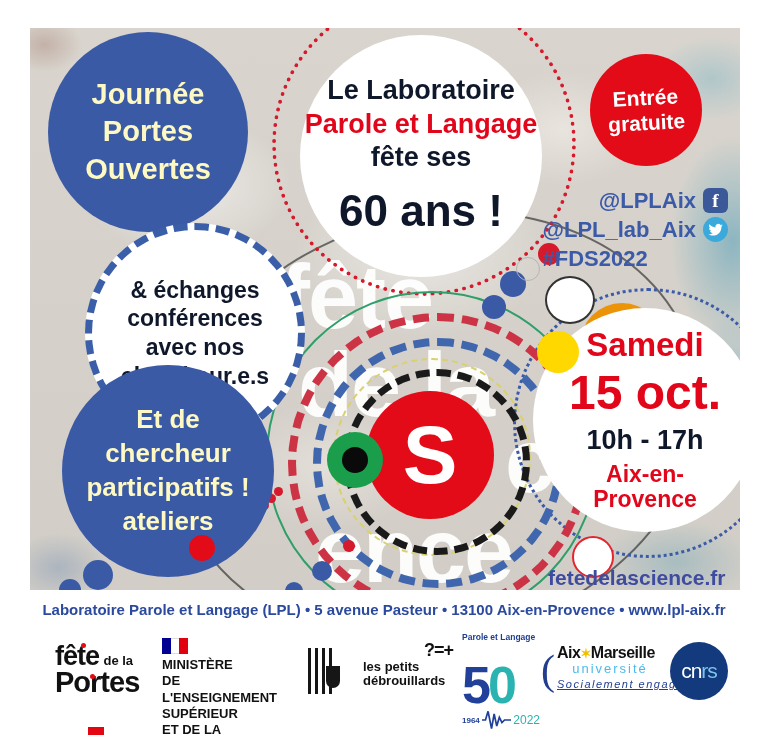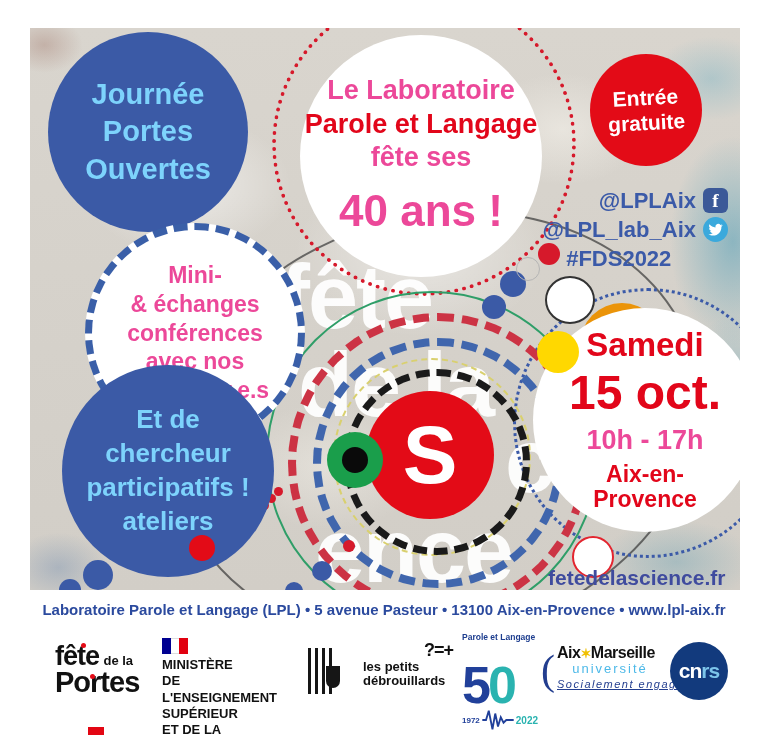--- a/index.html
+++ b/index.html
@@ -24,26 +24,26 @@
   .abs{position:absolute;}
   .circ{border-radius:50%;position:absolute;}
   .badge-text{width:100%;text-align:center;font-weight:bold;}
   
   .bgword{position:absolute;color:rgba(255,255,255,.93);font-weight:bold;
           font-size:90px;line-height:1;letter-spacing:-2px;z-index:1;}
   .ring{position:absolute;border-radius:50%;z-index:1;background:transparent;}
   .dot{position:absolute;border-radius:50%;z-index:2;}
   
   .badge{z-index:3;display:flex;flex-direction:column;justify-content:center;}
-  .blue-badge{background:#3b5aa6;color:#7dd3fc;justify-content:center;}
+  .blue-badge{background:#3b5aa6;color:#fef9c3;justify-content:center;}
   .white-badge{background:#fff;}
   .red-badge{background:#e30b17;color:#fff;}
-  .t-blue{color:#ec4899;} .t-red{color:#e2061a;}
-  
-  .social{position:absolute;right:40px;top:186px;z-index:3;text-align:center;
+  .t-blue{color:#0f172a;} .t-red{color:#e2061a;}
+  
+  .social{position:absolute;right:40px;top:186px;z-index:3;text-align:left;
           color:#3b5aa8;font-weight:bold;font-size:22px;line-height:1.32;}
   .social-row{display:flex;align-items:center;justify-content:flex-end;gap:7px;}
   .fb-icon{width:25px;height:25px;border-radius:6px;background:#3b5998;color:#fff;
            display:flex;align-items:center;justify-content:center;
            font-family:"Liberation Serif",serif;font-size:19px;font-weight:bold;}
   .tw-icon{width:25px;height:25px;border-radius:50%;background:#3ba9dc;
            display:flex;align-items:center;justify-content:center;}
   
   .address{position:absolute;left:0;top:601px;width:768px;text-align:center;z-index:3;
            color:#2b4a9e;font-weight:bold;font-size:15px;}
@@ -116,34 +116,33 @@
         <div>Portes</div>
         <div>Ouvertes</div>
       </div>
     </div>
 
     <div class="circ badge white-badge" style="left:270px;top:7px;width:242px;height:242px;">
       <div class="badge-text" style="line-height:1.25;">
         <div class="t-blue" style="font-size:27px;">Le Laboratoire</div>
         <div class="t-red" style="font-size:27px;">Parole et Langage</div>
         <div class="t-blue" style="font-size:27px;">fête ses</div>
-        <div class="t-blue" style="font-size:44px;margin-top:8px;">40 ans !</div>
+        <div class="t-blue" style="font-size:44px;margin-top:8px;">60 ans !</div>
       </div>
     </div>
 
     <div class="circ badge red-badge" style="left:560px;top:26px;width:112px;height:112px;">
       <div class="badge-text" style="font-size:21px;line-height:1.2;transform:rotate(-3deg);">
         <div>Entrée</div>
         <div>gratuite</div>
       </div>
     </div>
 
     <div class="circ badge white-badge" style="left:55px;top:195px;width:206px;height:206px;border:7px dashed #3a5fa8;">
       <div class="badge-text t-blue" style="font-size:23px;line-height:1.25;">
-        <div>Mini-</div>
         <div>&amp; échanges</div>
         <div>conférences</div>
         <div>avec nos</div>
         <div>chercheur.e.s</div>
       </div>
     </div>
 
     <div class="circ badge blue-badge" style="left:32px;top:337px;width:212px;height:212px;">
       <div class="badge-text" style="font-size:26px;line-height:1.3;">
         <div>Et de</div>
@@ -229,37 +228,37 @@
       <div>débrouillards</div>
     </div>
   </div>
 
   <div class="logo" style="left:462px;top:632px;width:78px;">
     <div style="font-size:8.5px;font-weight:bold;color:#1e3e8f;">Parole et Langage</div>
     <div style="line-height:.95;margin-top:19px;">
       <span style="font-size:52px;font-weight:bold;color:#21409a;letter-spacing:-3px;">5</span><span style="font-size:52px;font-weight:bold;color:#2ab3b0;">0</span>
     </div>
     <div style="display:flex;align-items:center;gap:2px;margin-top:-2px;">
-      <span style="font-size:8px;font-weight:bold;color:#21409a;">1972</span>
+      <span style="font-size:8px;font-weight:bold;color:#21409a;">1964</span>
       <svg class="wave" width="32" height="24" viewBox="0 0 34 26">
           <polyline points="0,13 4,13 7,3 11,23 14,6 17,20 20,10 23,16 26,13 34,13" fill="none" stroke="#21409a" stroke-width="2"></polyline>
         </svg>
-      <span style="font-size:10px;font-weight:bold;color:#2ab3b0;">2022</span>
+      <span style="font-size:12px;font-weight:normal;color:#2ab3b0;">2022</span>
     </div>
   </div>
 
   <div class="logo" style="left:541px;top:644px;width:122px;">
     <span style="position:absolute;left:0;top:2px;font-size:42px;font-weight:300;color:#233e8f;font-family:'Liberation Serif',serif;">(</span>
     <div style="margin-left:16px;">
       <div style="font-size:16px;font-weight:bold;letter-spacing:-.5px;white-space:nowrap;">
         <span>Aix</span><span style="color:#f0c000;font-size:13px;">✶</span><span>Marseille</span>
       </div>
       <div style="font-size:13px;color:#4db9e8;letter-spacing:2px;text-align:center;margin-top:-1px;">université</div>
       <div style="font-size:11px;font-style:italic;color:#233e8f;letter-spacing:1.5px;margin-top:2px;white-space:nowrap;text-decoration:underline;">Socialement engagée</div>
     </div>
   </div>
 
   <div class="circ" style="left:670px;top:642px;width:58px;height:58px;background:#123a7d;display:flex;align-items:center;justify-content:center;">
-    <span style="font-size:21px;font-weight:bold;letter-spacing:-1px;text-align:right;"><span style="color:#fff;">cn</span><span style="color:#7cc4ea;">rs</span></span>
+    <span style="font-size:21px;font-weight:normal;letter-spacing:-1px;text-align:right;"><span style="color:#fff;">cn</span><span style="color:#7cc4ea;">rs</span></span>
   </div>
 
   <div class="abs" style="left:88px;top:727px;width:16px;height:8px;background:#e30613;"></div>
 </div>
 
 </body></html>

